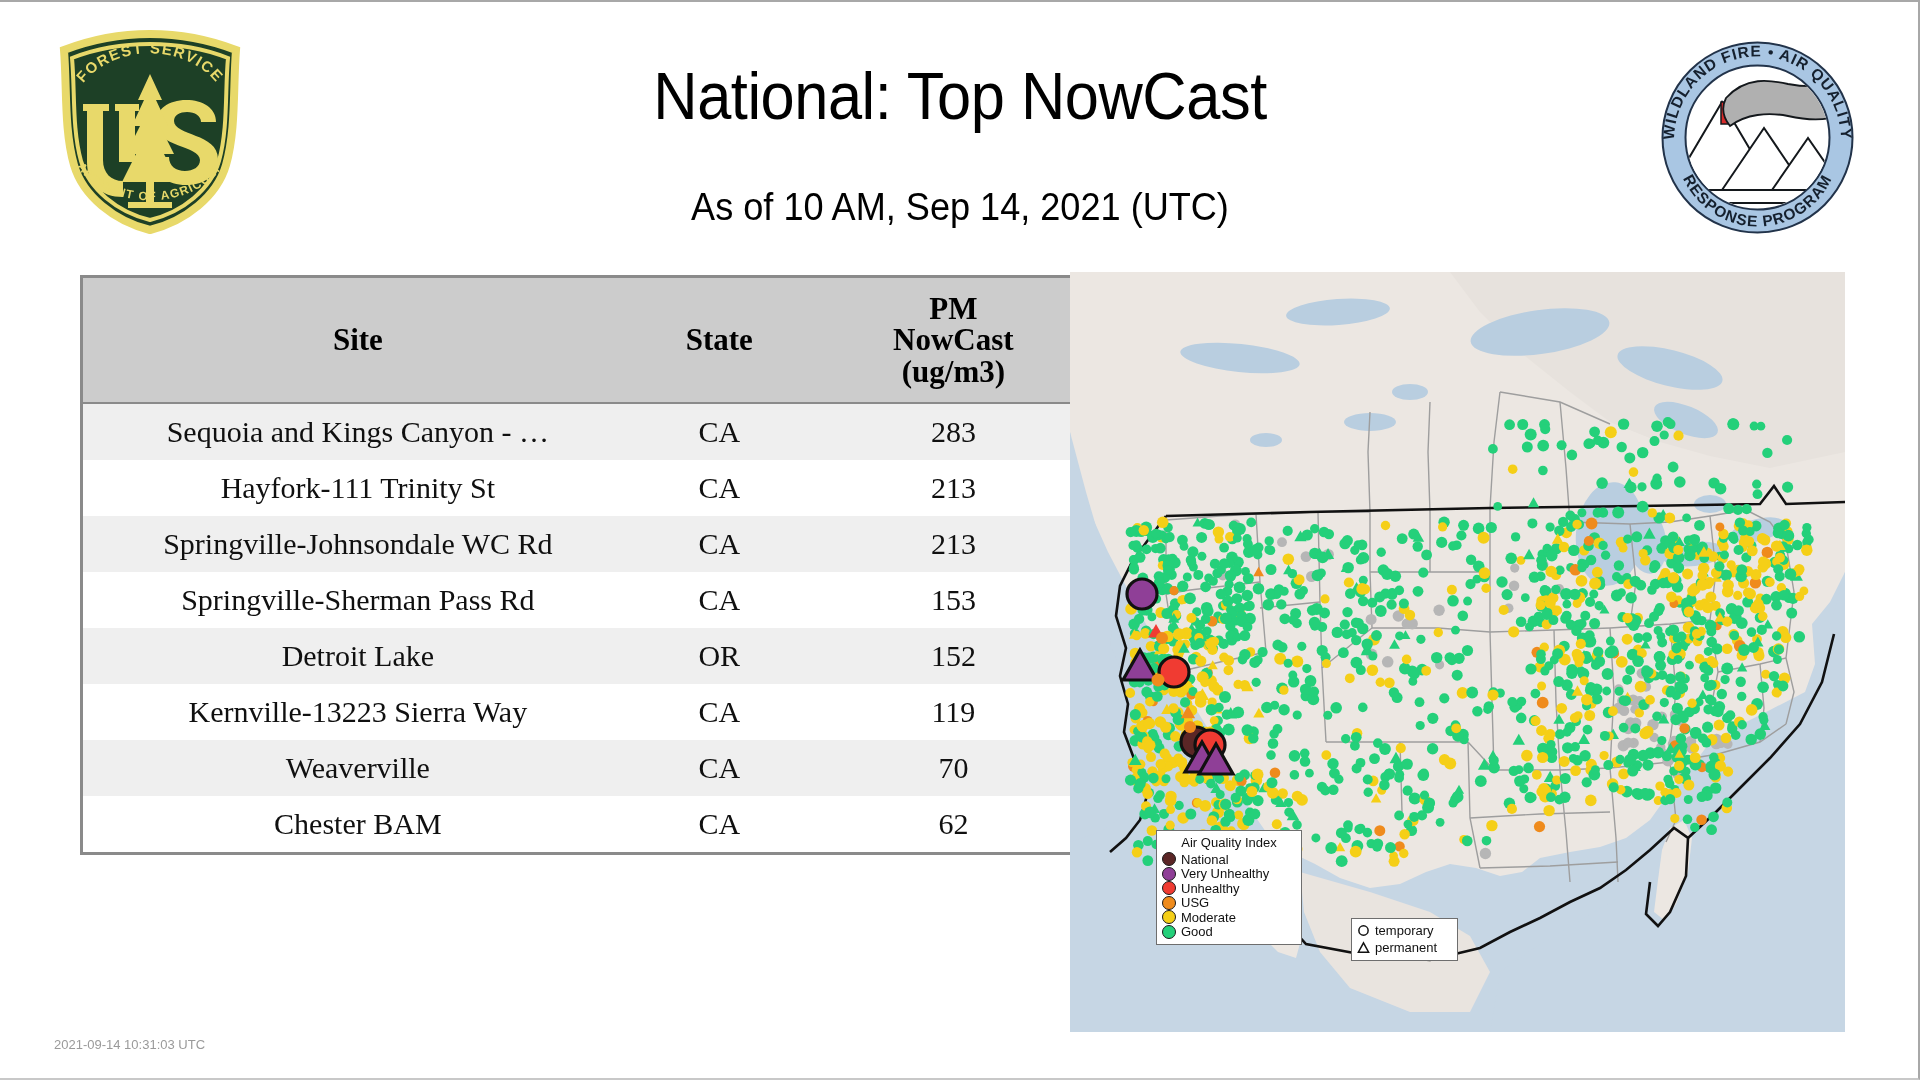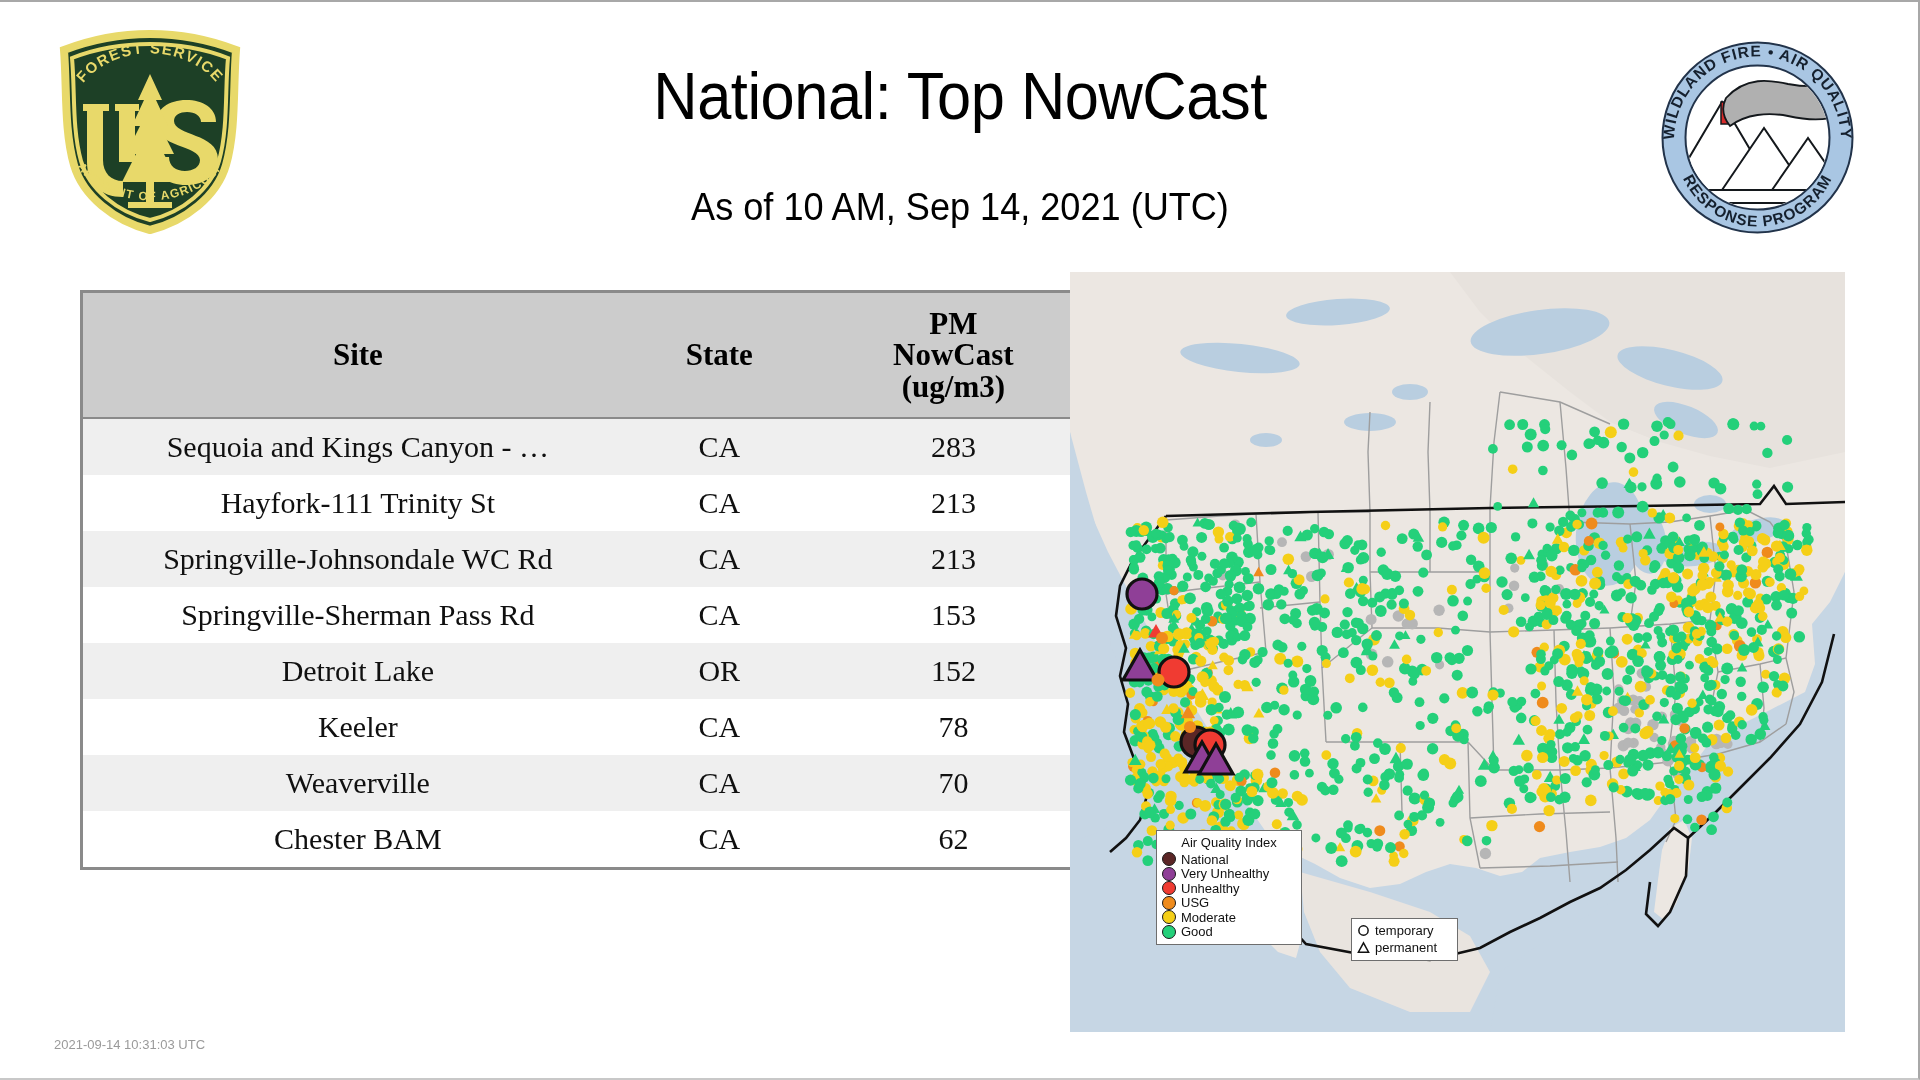--- a/index.html
+++ b/index.html
@@ -64,21 +64,21 @@
     left: 1660px;
     top: 38px;
     width: 195px;
     height: 195px;
   }
 
   
   #site-table-wrap {
     position: absolute;
     left: 80px;
-    top: 288px;
+    top: 273px;
     width: 1024px;
     border: 3px solid #8a8a8a;
     background: #e5e5e5;
     box-sizing: border-box;
   }
   table.site-table {
     border-collapse: collapse;
     width: 100%;
     font-family: "Liberation Serif", serif;
   }
@@ -276,23 +276,23 @@
           <td>Springville-Sherman Pass Rd</td>
           <td>CA</td>
           <td>153</td>
         </tr>
         <tr>
           <td>Detroit Lake</td>
           <td>OR</td>
           <td>152</td>
         </tr>
         <tr>
-          <td>Keeler</td>
+          <td>Kernville-13223 Sierra Way</td>
           <td>CA</td>
-          <td>78</td>
+          <td>119</td>
         </tr>
         <tr>
           <td>Weaverville</td>
           <td>CA</td>
           <td>70</td>
         </tr>
         <tr>
           <td>Chester BAM</td>
           <td>CA</td>
           <td>62</td>

